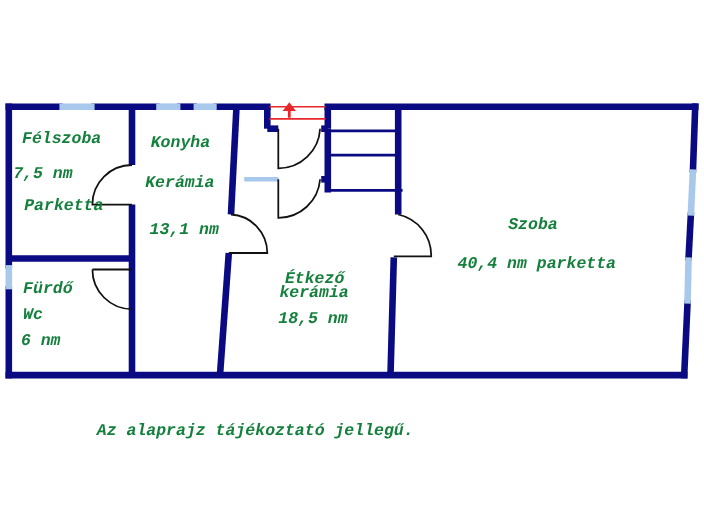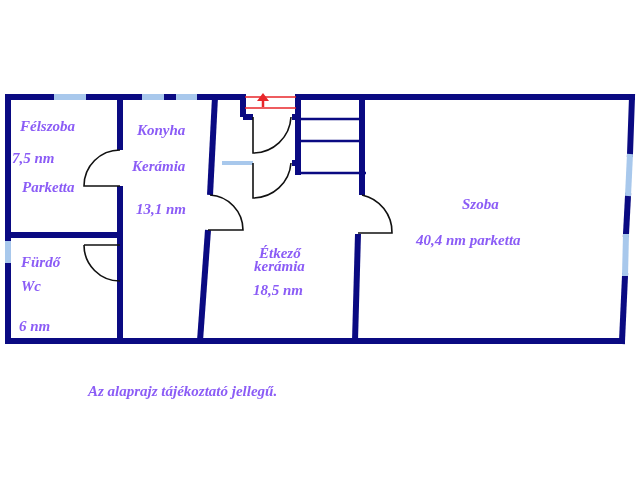--- a/index.html
+++ b/index.html
@@ -1,24 +1,24 @@
 <!DOCTYPE html>
 <html><head>
 <meta charset="utf-8">
 <style>
   html, body { margin: 0; padding: 0; background: #ffffff; }
   body { width: 640px; height: 480px; position: relative; overflow: hidden; }
   #plan { position: absolute; left: 0; top: 0; width: 640px; height: 480px; }
   .label {
     position: absolute;
-    font-family: Liberation Serif, serif;
+    font-family: Liberation Mono, monospace;
     font-style: italic;
     font-weight: bold;
     font-size: 15px;
-    color: #8b5cf6;
+    color: #15803d;
     white-space: nowrap;
     line-height: 1;
     text-align: right;
   }
   .caption { font-size: 15px; }
 </style>
 </head>
 <body>
 
 <svg id="plan" viewBox="0 0 640 480" xmlns="http://www.w3.org/2000/svg">
@@ -108,21 +108,21 @@
 <div class="label" style="left:20px; top:119px;">Félszoba</div>
 <div class="label" style="left:12px; top:151px;">7,5 nm</div>
 <div class="label" style="left:22px; top:180px;">Parketta</div>
 
 <div class="label" style="left:137px; top:123px;">Konyha</div>
 <div class="label" style="left:132px; top:159px;">Kerámia</div>
 <div class="label" style="left:136px; top:202px;">13,1 nm</div>
 
 <div class="label" style="left:21px; top:255px;">Fürdő</div>
 <div class="label" style="left:21px; top:279px;">Wc</div>
-<div class="label" style="left:19px; top:303px;margin-top:16px;">6 nm</div>
+<div class="label" style="left:19px; top:303px;">6 nm</div>
 
 <div class="label" style="left:259px; top:246px;">Étkező</div>
 <div class="label" style="left:254px; top:259px;">kerámia</div>
 <div class="label" style="left:253px; top:283px;">18,5 nm</div>
 
 <div class="label" style="left:462px; top:197px;">Szoba</div>
 <div class="label" style="left:416px; top:233px;">40,4 nm parketta</div>
 
 <div class="label caption" style="left:88px; top:368px;margin-top:16px;">Az alaprajz tájékoztató jellegű.</div>
 

